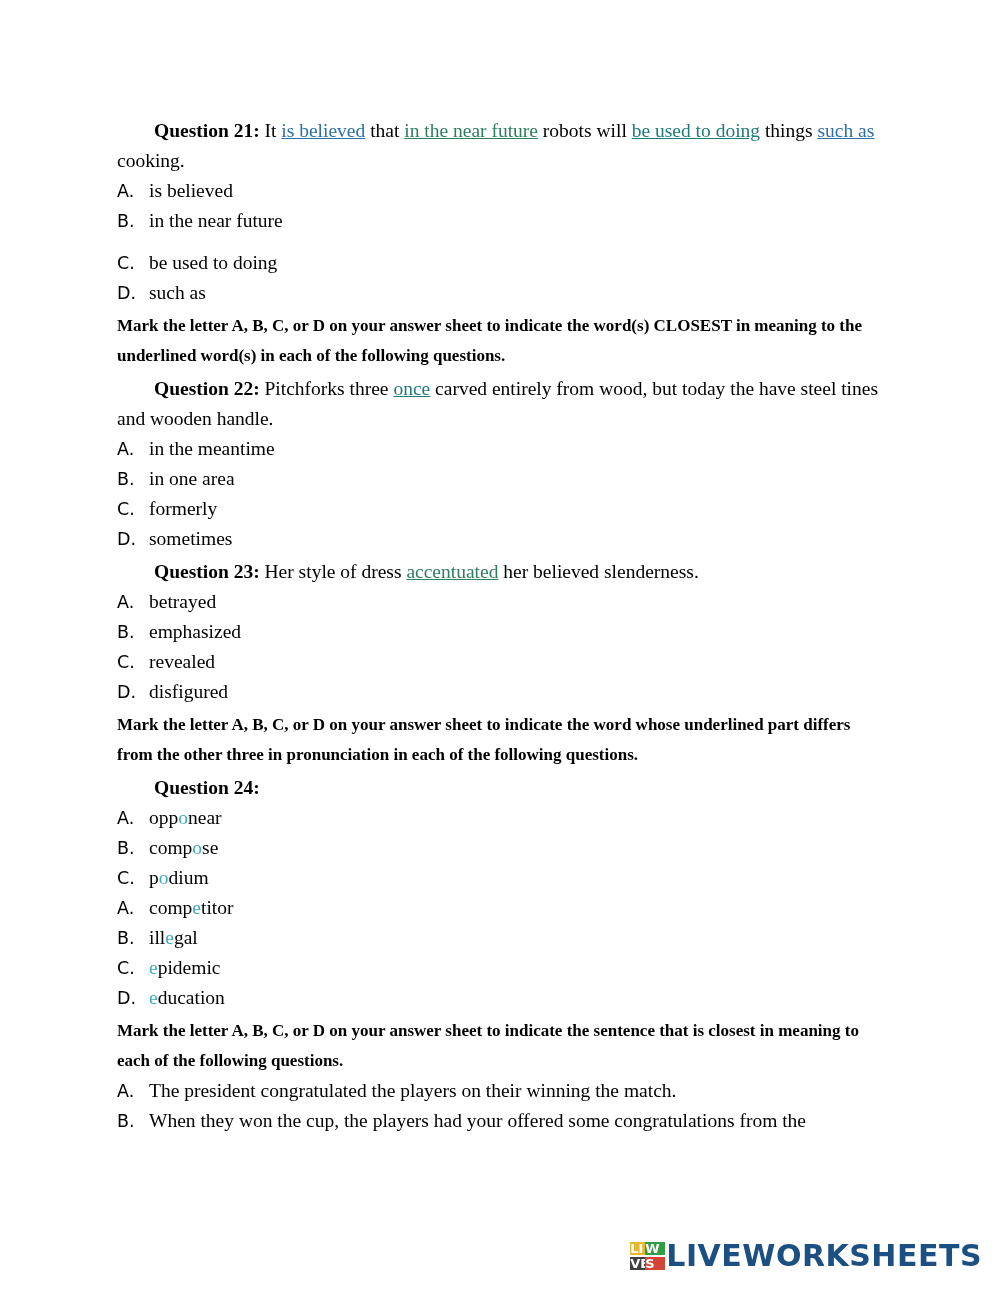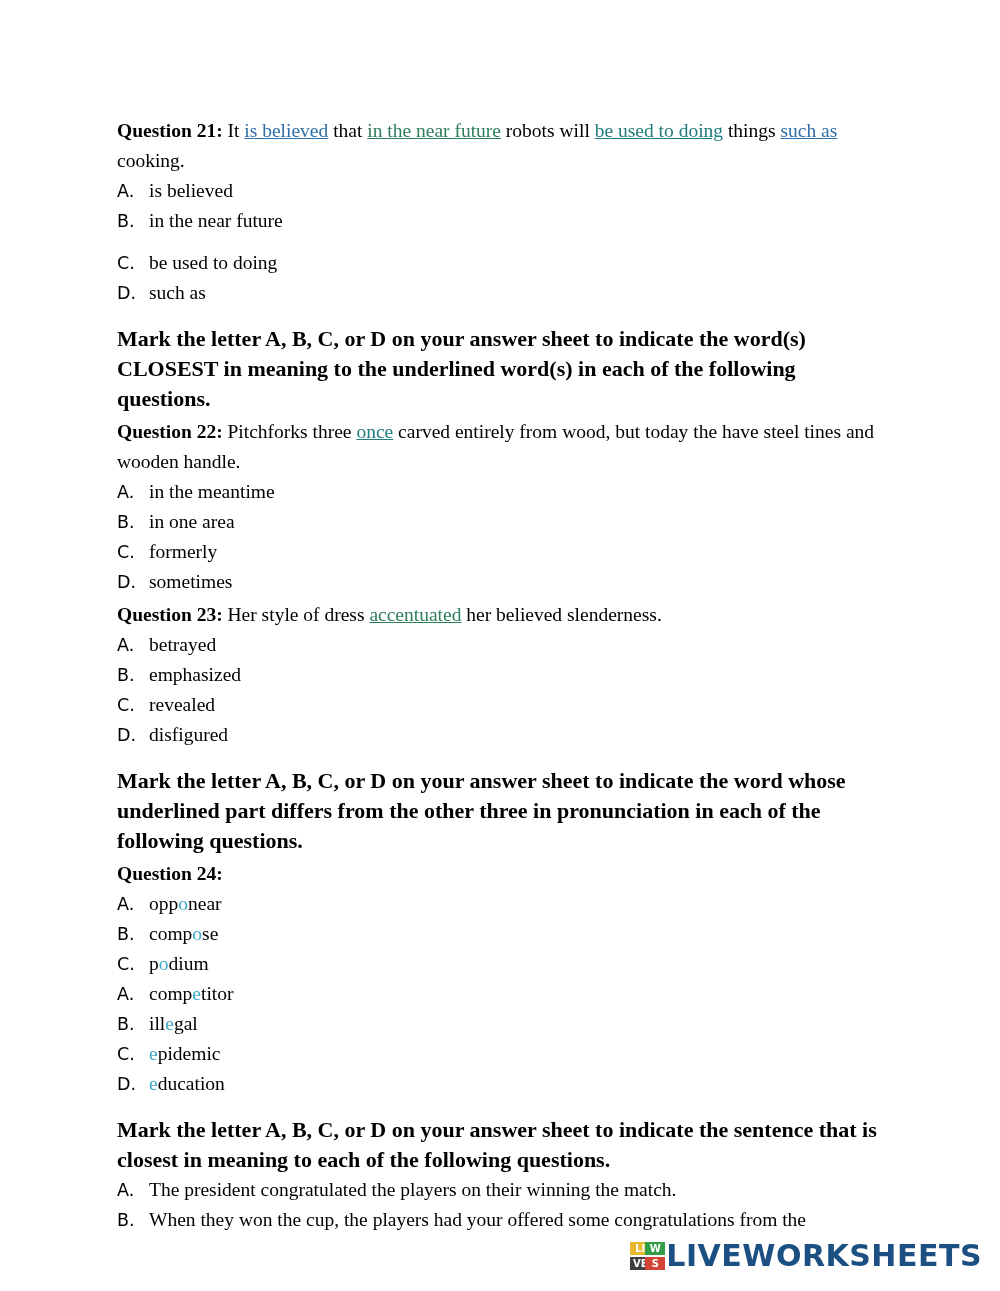--- a/index.html
+++ b/index.html
@@ -34,26 +34,27 @@
     margin: 0 0 0 0;
     text-align: left;
   }
   .qline {
     font-size: 19.5px;
     line-height: 30px;
     margin-top: 3px;
   }
   .qlabel {
     font-weight: bold;
+    margin-left: 37px;
   }
   .instruction {
-    font-size: 22px;
-    line-height: 30px;
-    font-weight: bold;
-    margin-top: 16px;
+    font-size: 17px;
+    line-height: 30px;
+    font-weight: bold;
+    margin-top: 3px;
   }
   .option {
     display: flex;
     align-items: baseline;
     font-size: 19.5px;
     line-height: 30px;
     margin-top: 0px;
   }
   .option .letter {
     width: 32px;
@@ -95,23 +96,23 @@
     grid-template-columns: 13px 13px;
     grid-template-rows: 13px 13px;
     gap: 2px;
   }
   .logo-mark span {
     display: block;
     width: 20px;
     height: 13px;
     color: #ffffff;
     font-family: "DejaVu Sans", sans-serif;
-    font-size: 10px;
+    font-size: 13px;
     line-height: 13px;
-    text-align: center;
+    text-align: left;
     font-weight: bold;
   }
   .lm-1 { background: #e8b92e; }
   .lm-2 { background: #2f9e44; }
   .lm-3 { background: #404040; }
   .lm-4 { background: #d34436; }
   .logo-text {
     font-family: "DejaVu Sans", sans-serif;
     font-weight: bold;
     font-size: 30px;

